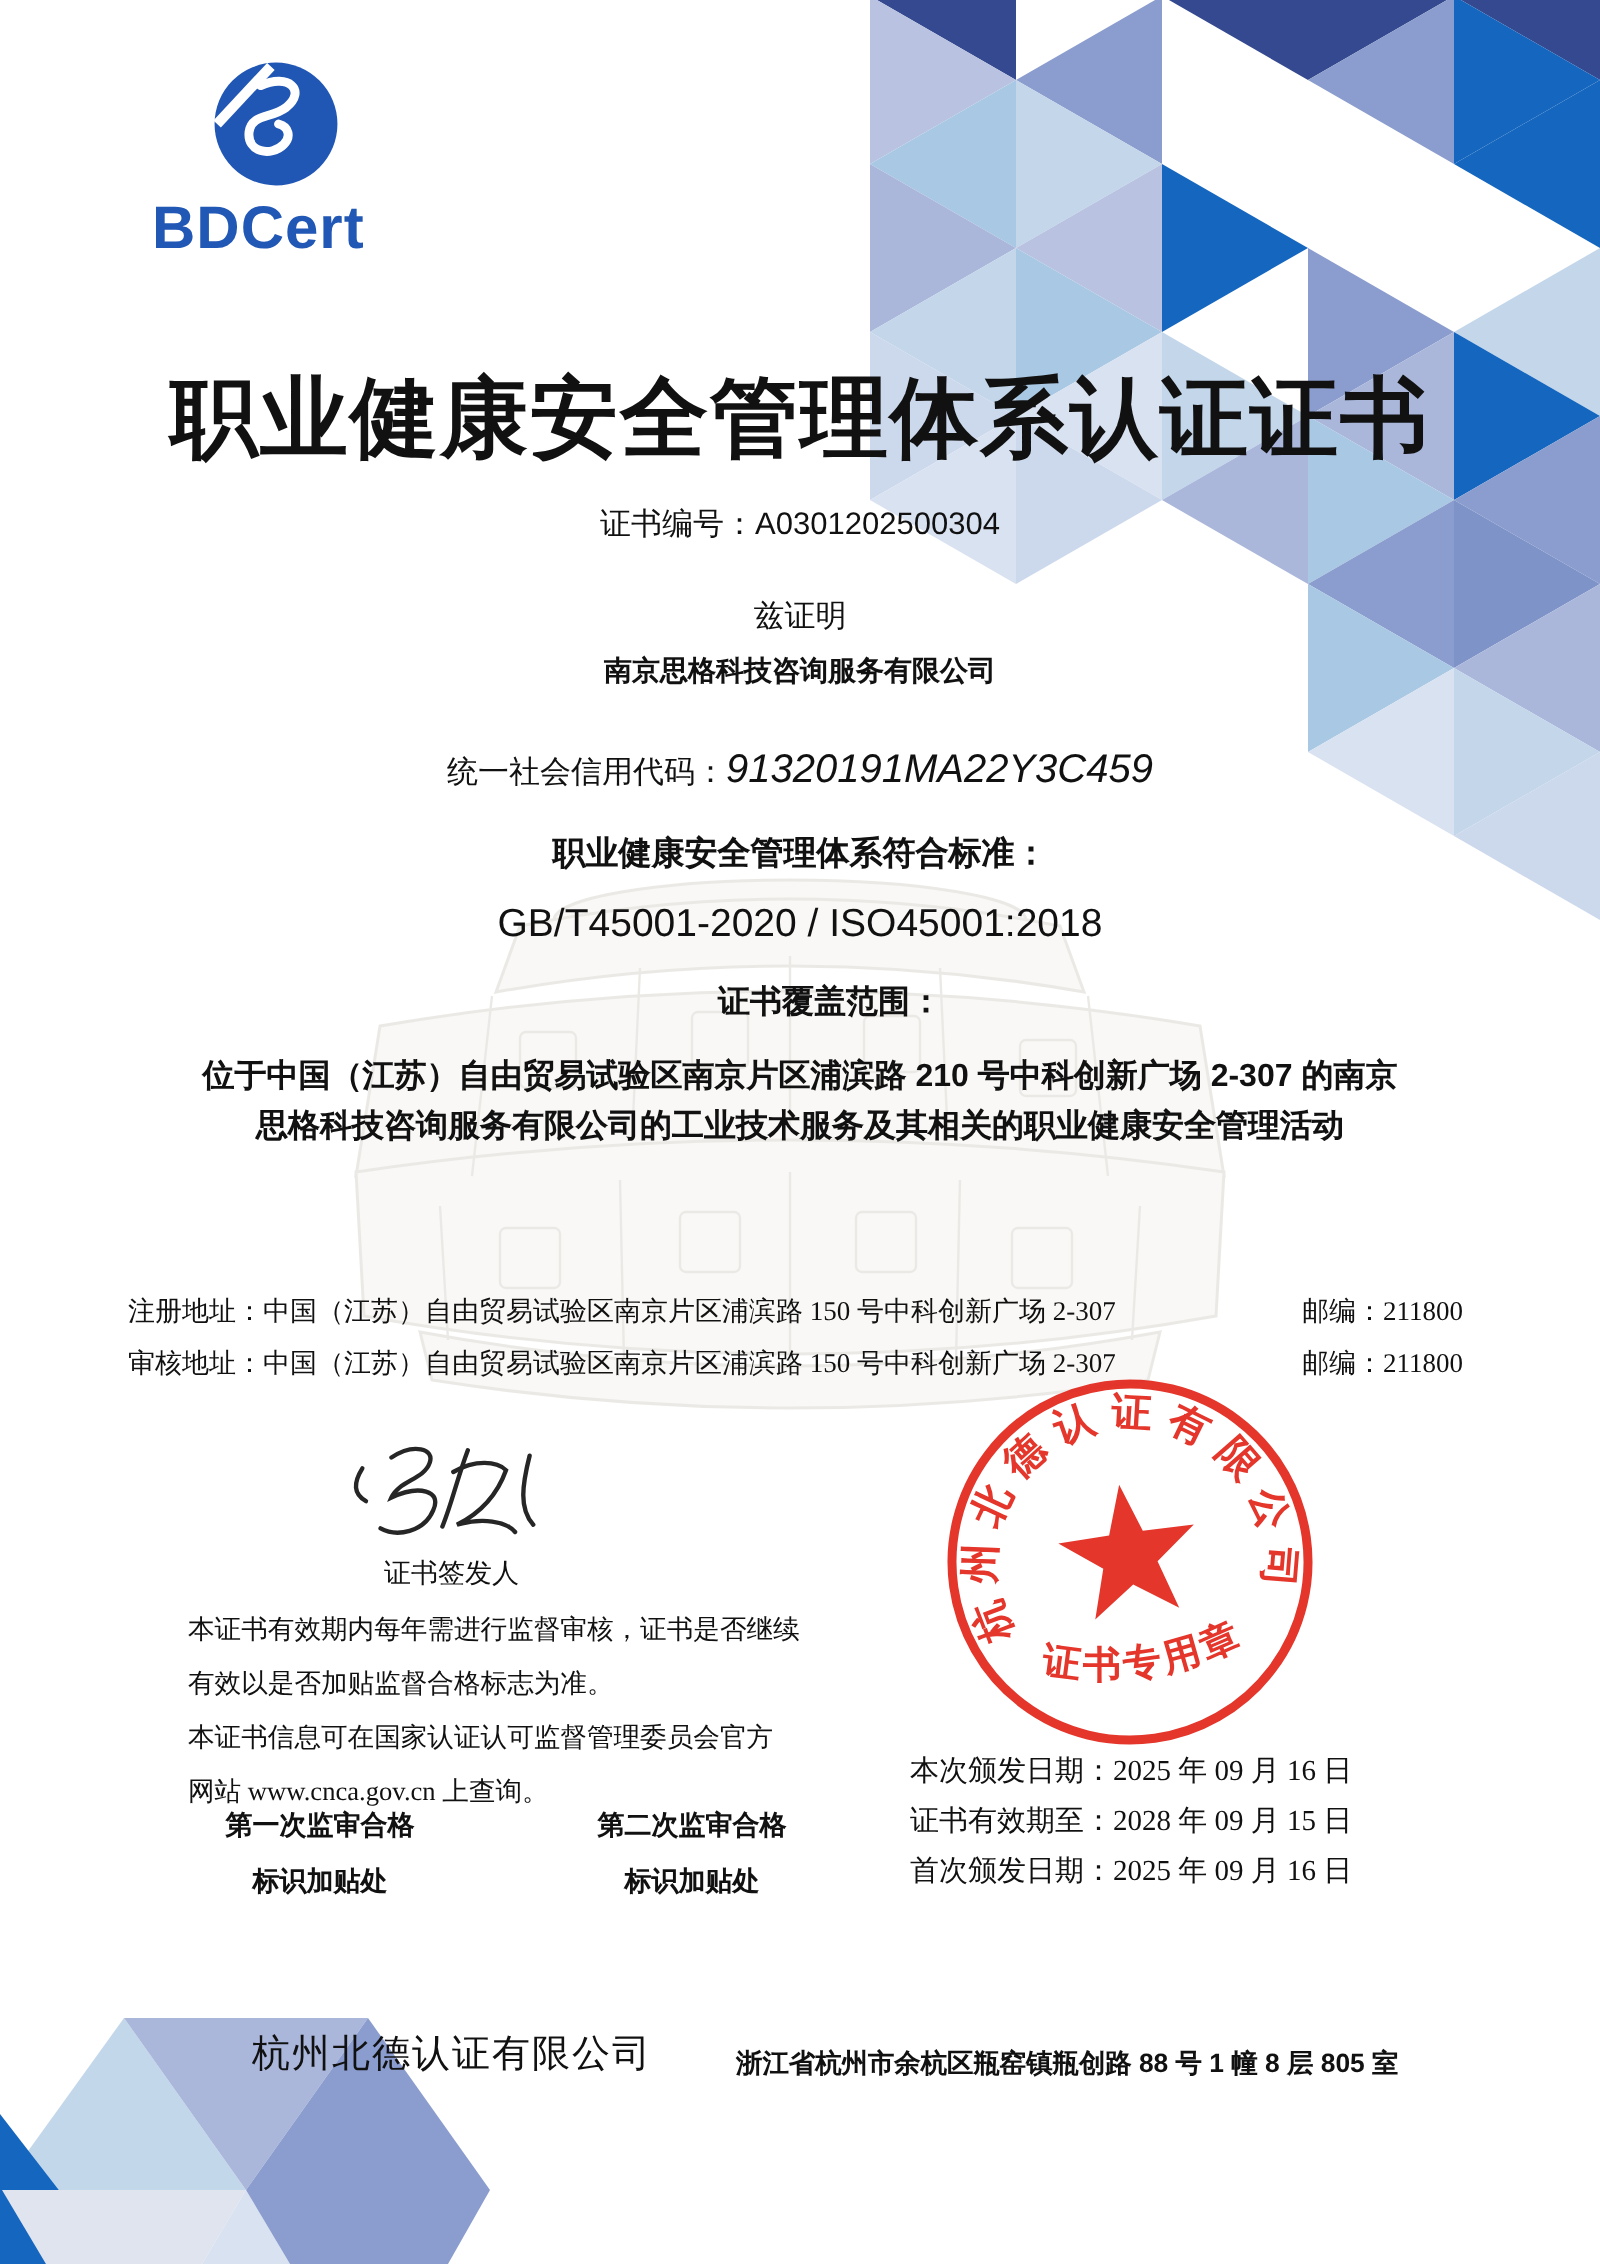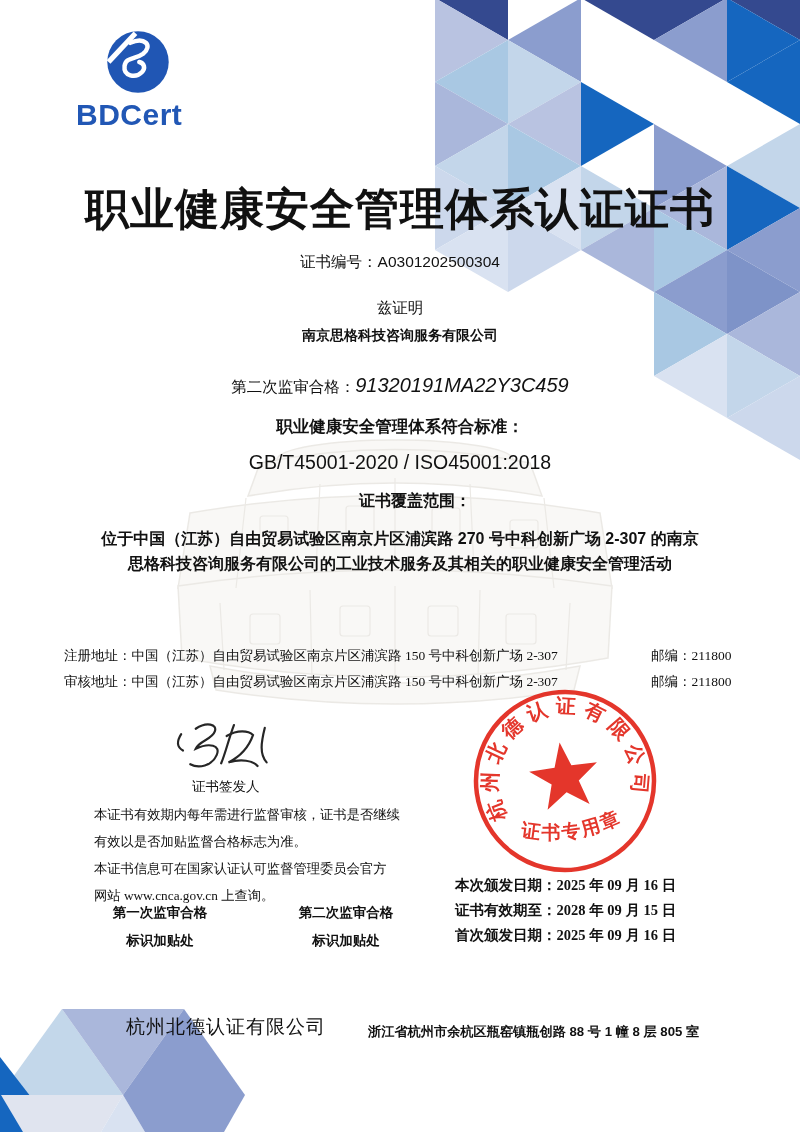--- a/index.html
+++ b/index.html
@@ -25,21 +25,21 @@
   #scope-head{top:491px;font-size:16px;font-weight:bold;}
   #scope{top:527px;left:94px;width:612px;text-align:center;font-size:16px;font-weight:bold;line-height:24.5px;}
   
   .addr-row{left:64px;width:700px;font-size:13.5px;}
   .addr-row .postal{position:absolute;left:587px;top:0;}
   
   #sig-role{left:192px;top:778px;font-size:13.5px;}
   .note-line{left:94px;width:360px;font-size:13.3px;line-height:26.8px;}
   .sup-col{width:140px;text-align:center;font-size:13.5px;font-weight:600;line-height:28px;}
   
-  .date-line{left:455px;font-size:14.5px;font-weight:bold;text-align:right;}
+  .date-line{left:455px;font-size:14.5px;font-weight:normal;text-align:right;}
   
   #footer-company{left:126px;top:1014px;font-size:19px;letter-spacing:1px;}
   #footer-address{left:368px;top:1023px;font-size:13.2px;font-weight:bold;}
   svg{display:block;}
   #stamp{transform:rotate(-8deg);}
 </style>
 </head>
 <body>
 
 <div id="page">
@@ -125,28 +125,28 @@
 
   <div id="cert-no" class="abs ctr" style="z-index:2;">
     <span>证书编号：</span><span class="val">A0301202500304</span>
   </div>
 
   <div id="statement" class="abs ctr" style="z-index:2;">兹证明</div>
 
   <div id="company" class="abs ctr" style="z-index:2;">南京思格科技咨询服务有限公司</div>
 
   <div id="credit" class="abs ctr" style="z-index:2;">
-    <span>第二次监审合格：</span><span class="val">91320191MA22Y3C459</span>
+    <span>统一社会信用代码：</span><span class="val">91320191MA22Y3C459</span>
   </div>
 
   <div id="std-head" class="abs ctr sans" style="z-index:2;">职业健康安全管理体系符合标准：</div>
   <div id="standard" class="abs ctr sans" style="z-index:2;">GB/T45001-2020 / ISO45001:2018</div>
 
   <div id="scope-head" class="abs ctr sans" style="z-index:2;margin-left:15px;">证书覆盖范围：</div>
-  <div id="scope" class="abs sans" style="z-index:2;">位于中国（江苏）自由贸易试验区南京片区浦滨路 270 号中科创新广场 2-307 的南京思格科技咨询服务有限公司的工业技术服务及其相关的职业健康安全管理活动</div>
+  <div id="scope" class="abs sans" style="z-index:2;">位于中国（江苏）自由贸易试验区南京片区浦滨路 210 号中科创新广场 2-307 的南京思格科技咨询服务有限公司的工业技术服务及其相关的职业健康安全管理活动</div>
 
   <div class="abs addr-row" style="top:647px;z-index:2;">
     <span>注册地址：</span><span>中国（江苏）自由贸易试验区南京片区浦滨路 150 号中科创新广场 2-307</span>
     <span class="postal"><span>邮编：</span><span>211800</span></span>
   </div>
   <div class="abs addr-row" style="top:673px;z-index:2;">
     <span>审核地址：</span><span>中国（江苏）自由贸易试验区南京片区浦滨路 150 号中科创新广场 2-307</span>
     <span class="postal"><span>邮编：</span><span>211800</span></span>
   </div>
 

